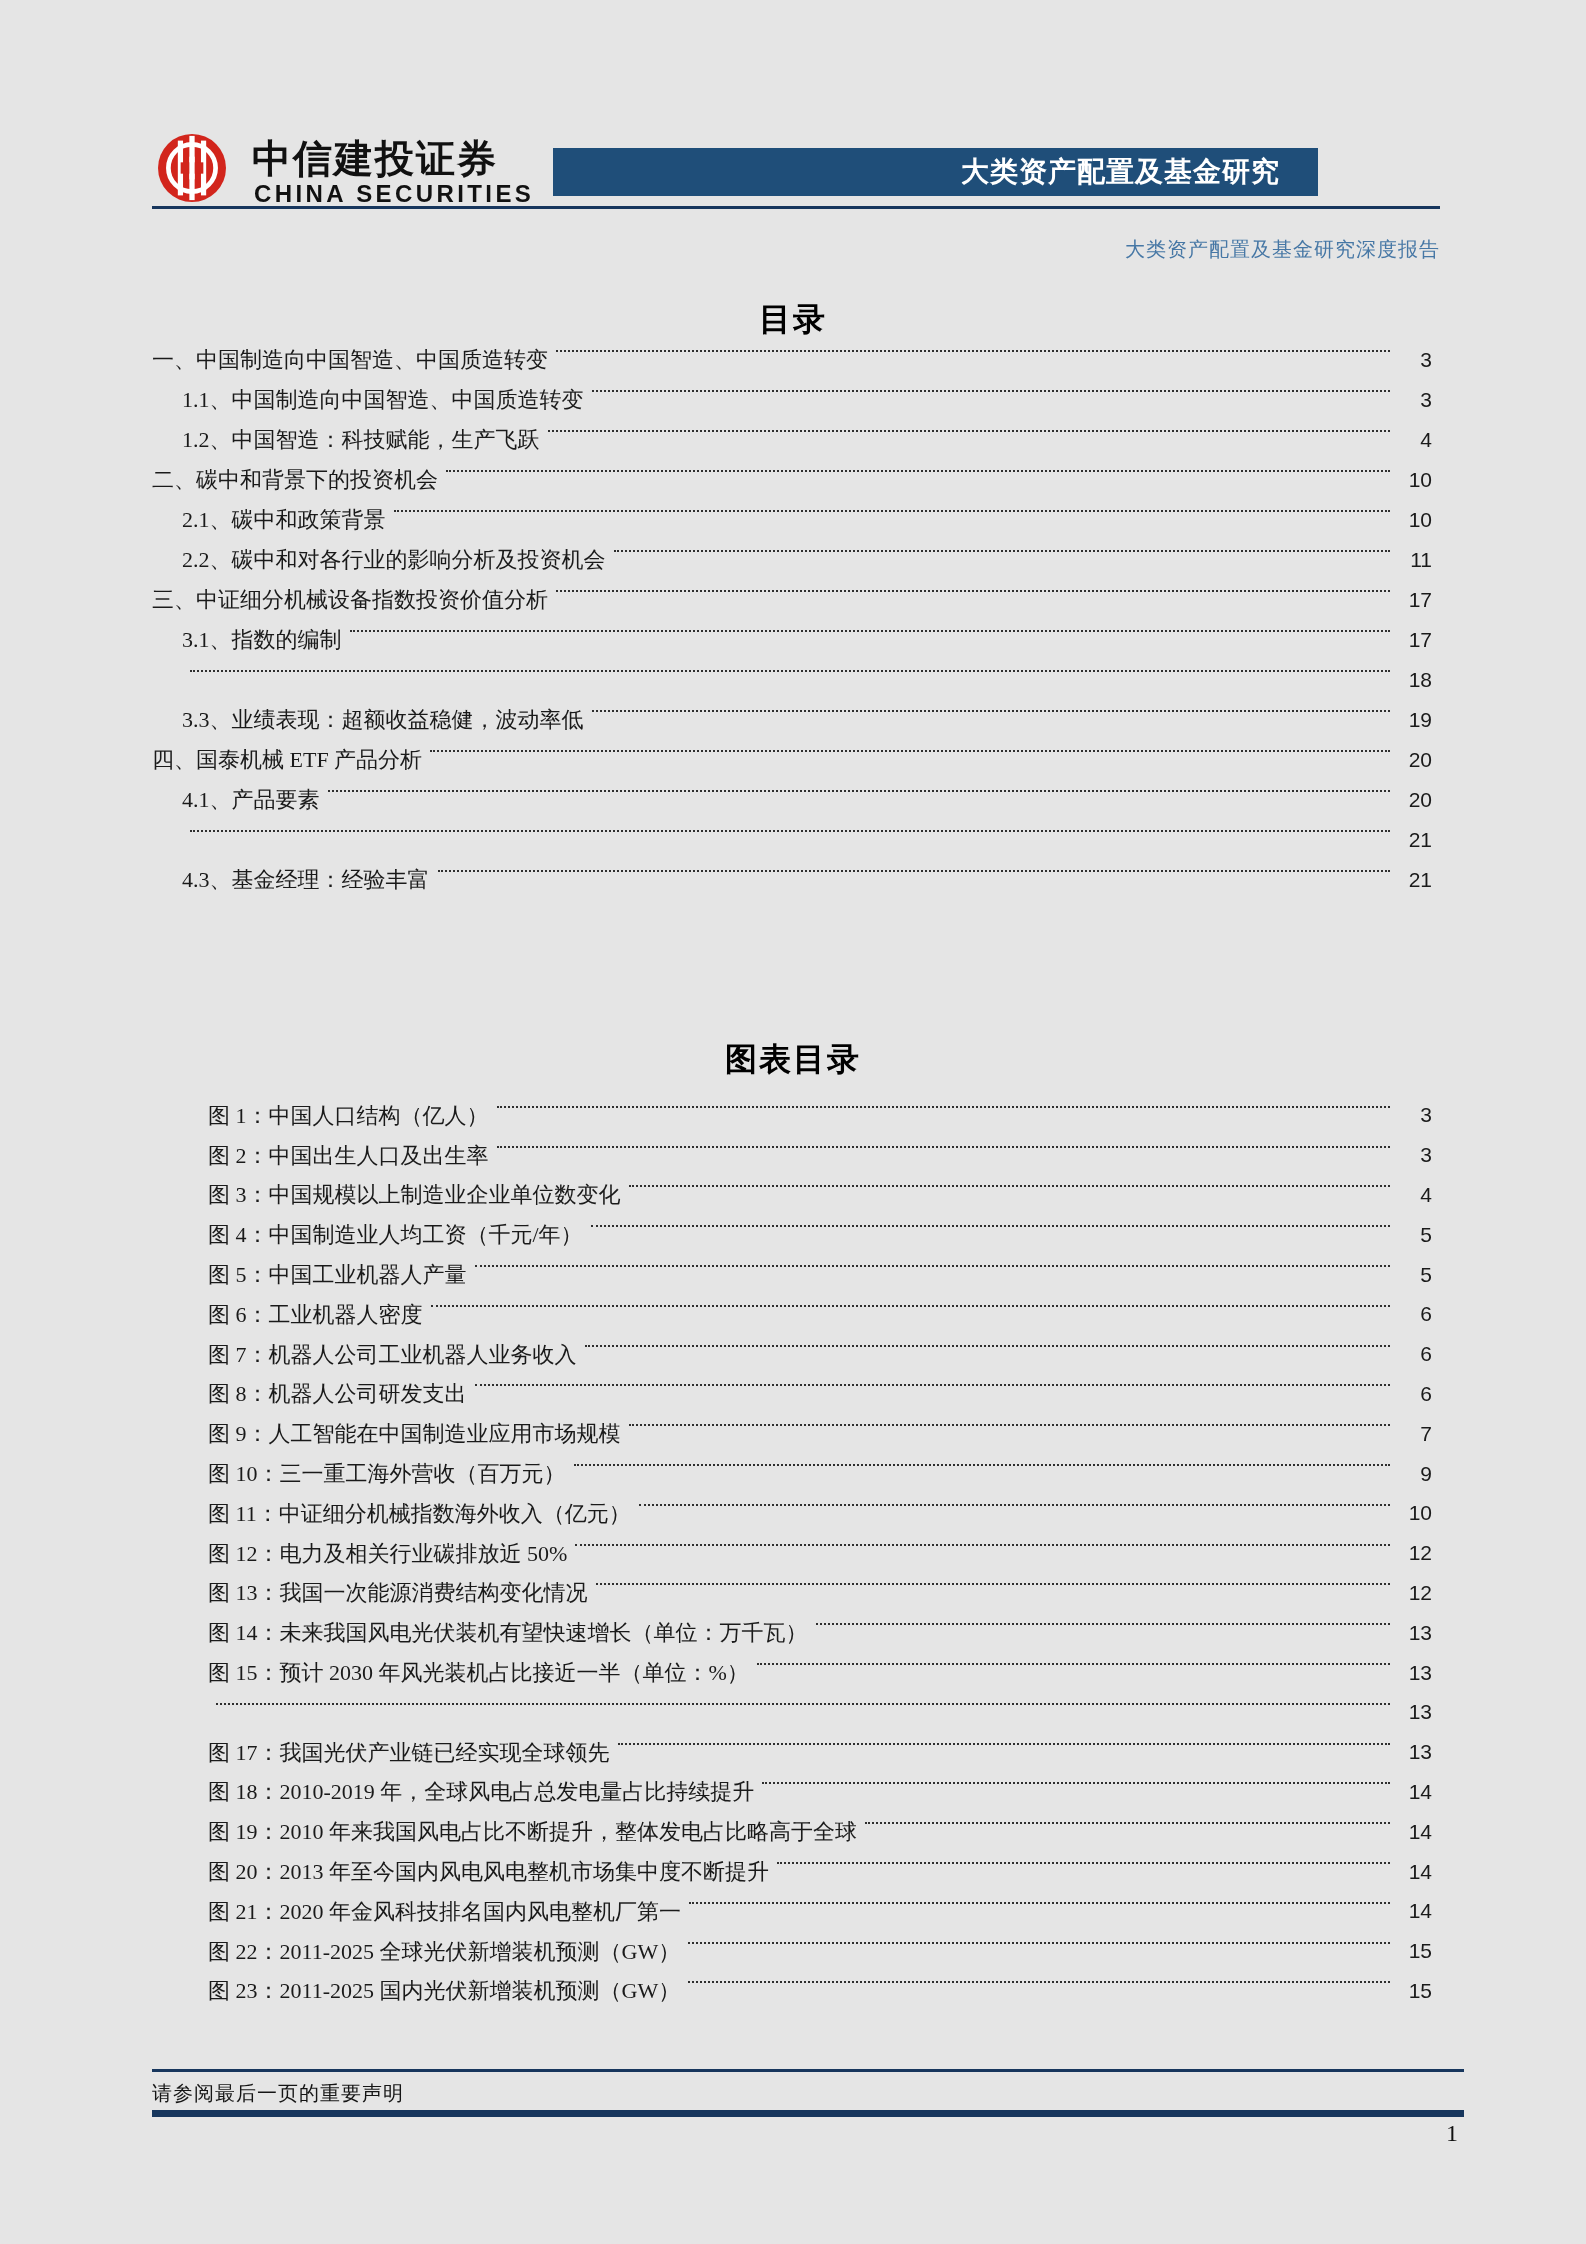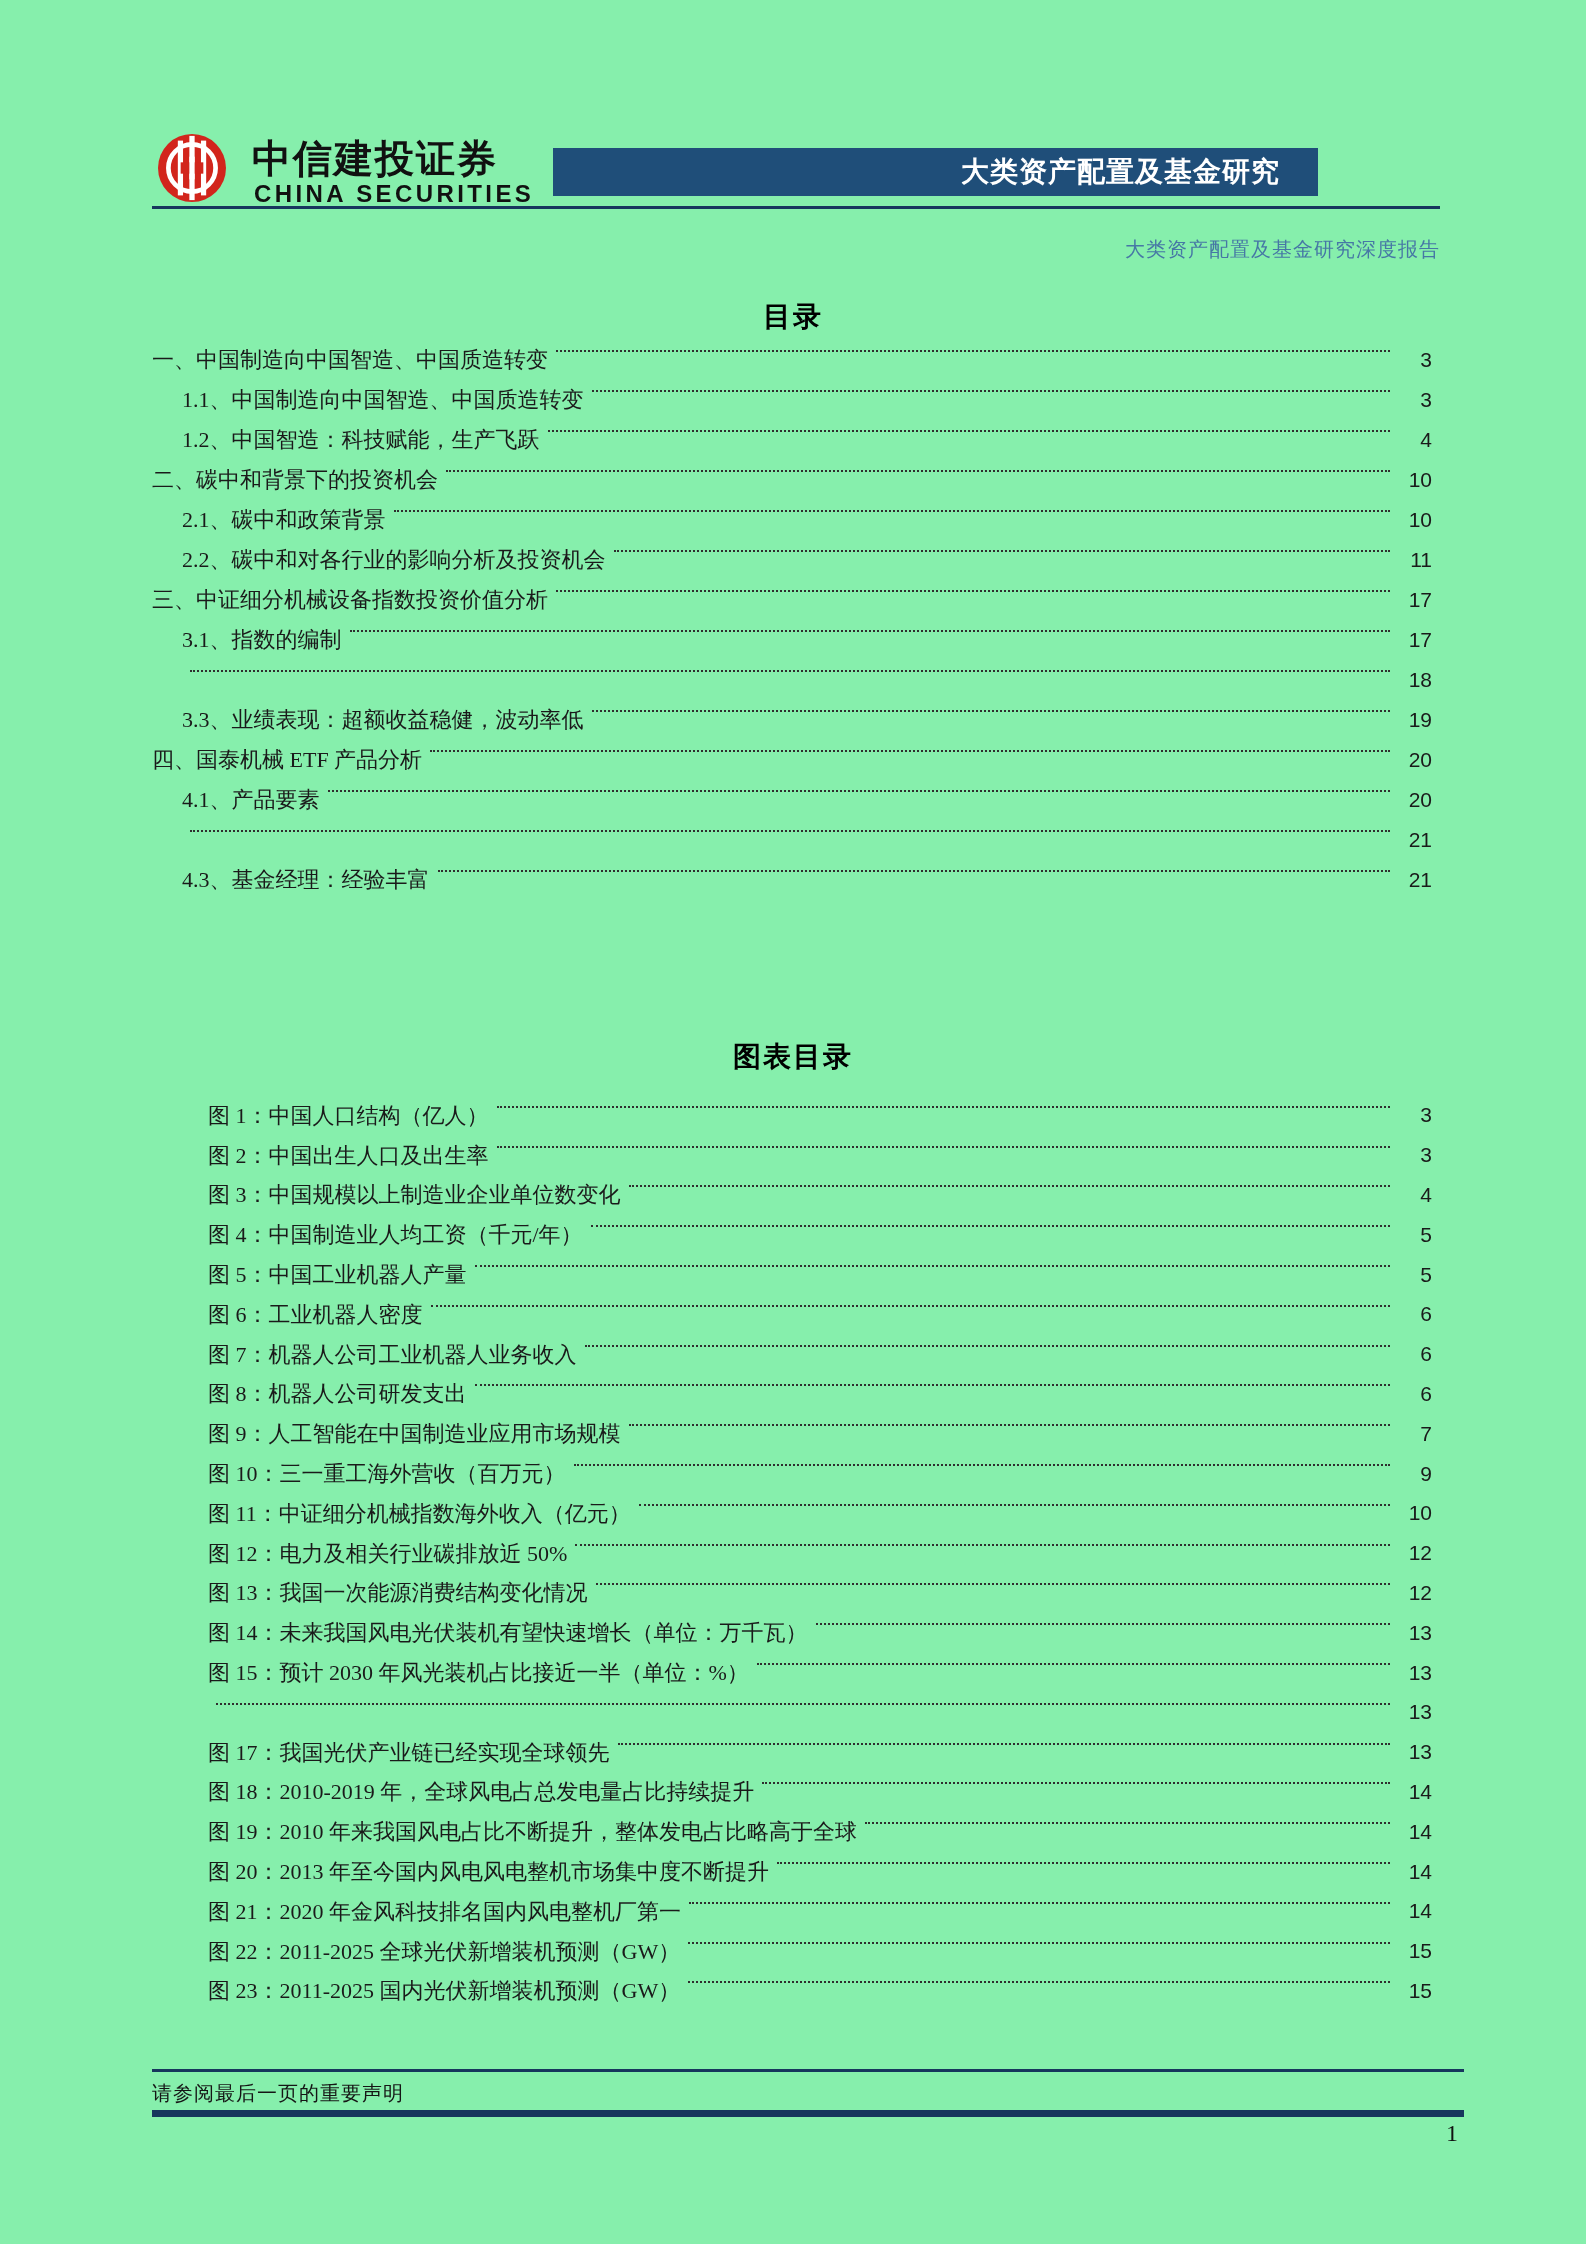--- a/index.html
+++ b/index.html
@@ -8,21 +8,21 @@
     --logo-red:#D2251C;
     --subtitle:#4677A5;
     --ink:#1A1A1A;
   }
   *{margin:0;padding:0;box-sizing:border-box;}
   html,body{background:#888;}
   .page{
     position:relative;
     width:1586px;height:2244px;
     margin:0 auto;
-    background:#86efac;
+    background:#e5e5e5;
     font-family:"Liberation Serif","DejaVu Serif",serif;
     color:var(--ink);
     overflow:hidden;
   }
   
   .logo-circle{position:absolute;left:158px;top:134px;width:68px;height:68px;}
   .logo-cn{
     position:absolute;left:252px;top:132px;
     font-family:"Liberation Sans","DejaVu Sans",sans-serif;
     font-weight:bold;font-size:39px;letter-spacing:2px;color:#111;
@@ -41,21 +41,21 @@
   }
   .header-rule{position:absolute;left:152px;top:206px;width:1288px;height:3px;background:var(--rule);}
   .subtitle{
     position:absolute;right:146px;top:236px;
     font-size:20px;color:var(--subtitle);letter-spacing:1px;
   }
   
   .sec-title{
     position:absolute;left:0;width:100%;text-align:center;
     font-family:"Liberation Sans","DejaVu Sans",sans-serif;
-    font-weight:bold;font-size:28px;color:#000;letter-spacing:2px;
+    font-weight:bold;font-size:32px;color:#000;letter-spacing:2px;
   }
   #toc-title{top:298px;}
   #fig-title{top:1038px;}
   
   .leader-list{position:absolute;left:152px;width:1280px;}
   #toc-list{top:342px;}
   #fig-list{top:1098px;}
   .row{
     display:flex;align-items:center;
     height:40px;font-size:22px;white-space:nowrap;

